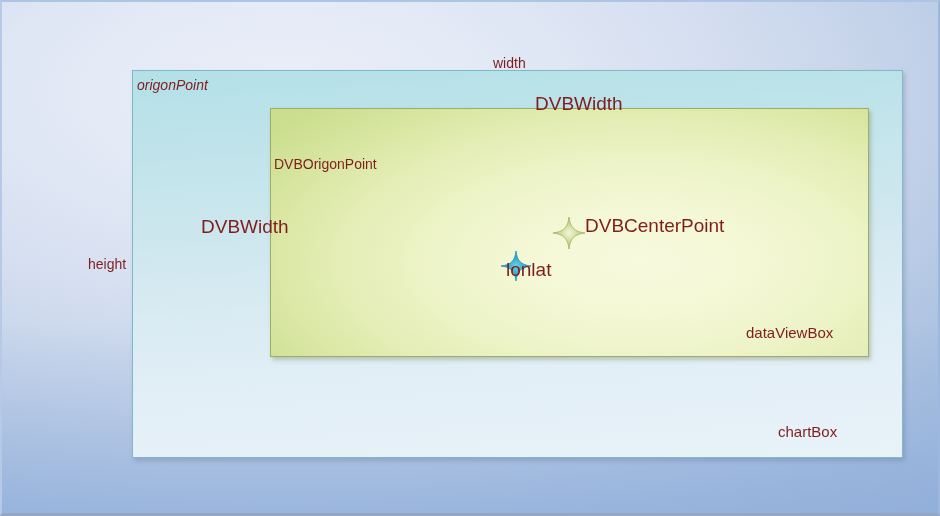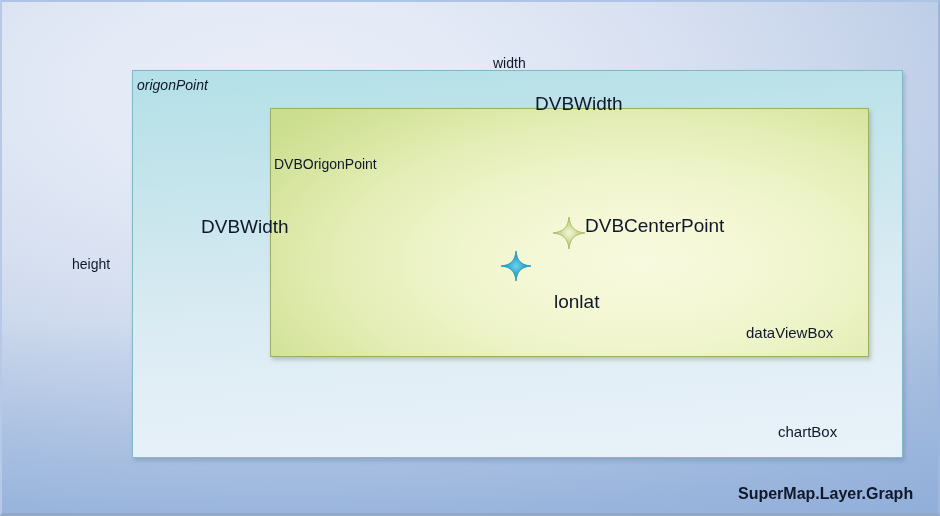--- a/index.html
+++ b/index.html
@@ -87,21 +87,21 @@
         #eef4c9 44%,
         #e3edb4 66%,
         #d5e49c 86%,
         #cbdd8e 100%);
     box-shadow: 2px 3px 4px rgba(110,120,90,0.35);
   }
 
   
   .lbl {
     position: absolute;
-    color: #0f172a;
+    color: #7f1d1d;
     white-space: nowrap;
     line-height: 1;
   }
   .lbl-sm   { font-size: 19px; }
   .lbl-md   { font-size: 14px; }
   .lbl-bold { font-weight: normal; font-size: 15px; }
   .lbl-title{ font-weight: bold; font-size: 16px; }
 
   
   .star {
@@ -117,21 +117,21 @@
 
   <div class="bg-base"></div>
   <div class="bg-vignette"></div>
 
   <div class="chart-box"></div>
 
   <div class="dvb-box"></div>
 
   <div class="lbl lbl-md" style="left:493px; top:56px;">width</div>
 
-  <div class="lbl lbl-md" style="left:72px; top:257px;">height</div>
+  <div class="lbl lbl-md" style="left:88px; top:257px;">height</div>
 
   <div class="lbl lbl-md" style="left:137px; top:78px;font-style:italic;">origonPoint</div>
 
   <div class="lbl lbl-sm" style="left:535px; top:94px;">DVBWidth</div>
 
   <div class="lbl lbl-sm" style="left:201px; top:217px;">DVBWidth</div>
 
   <div class="lbl lbl-md" style="left:274px; top:117px;margin-top:40px;">DVBOrigonPoint</div>
 
   <div class="star" style="left:552px; top:216px;">
@@ -153,22 +153,21 @@
       <defs>
         <radialGradient id="gradLonlat" cx="50%" cy="50%" r="50%">
           <stop offset="0%" stop-color="#6fd0e8"></stop>
           <stop offset="50%" stop-color="#34aed0"></stop>
           <stop offset="100%" stop-color="#1b93b9"></stop>
         </radialGradient>
       </defs>
       <path d="M17 2 C18.1 11.9 22.1 15.9 32 17 C22.1 18.1 18.1 22.1 17 32 C15.9 22.1 11.9 18.1 2 17 C11.9 15.9 15.9 11.9 17 2 Z" fill="url(#gradLonlat)" stroke="#1b8fb6" stroke-width="0.8"></path>
     </svg>
   </div>
-  <div class="lbl lbl-sm" style="left:554px; top:260px;margin-top:32px;">lonlat</div>
+  <div class="lbl lbl-sm" style="left:506px; top:260px;">lonlat</div>
 
   <div class="lbl lbl-bold" style="left:746px; top:325px;">dataViewBox</div>
 
   <div class="lbl lbl-bold" style="left:778px; top:424px;">chartBox</div>
 
-  <div class="lbl lbl-title" style="left:738px; top:486px;">SuperMap.Layer.Graph</div>
 
   <div class="bg-frame"></div>
 </div>
 
 </body></html>

